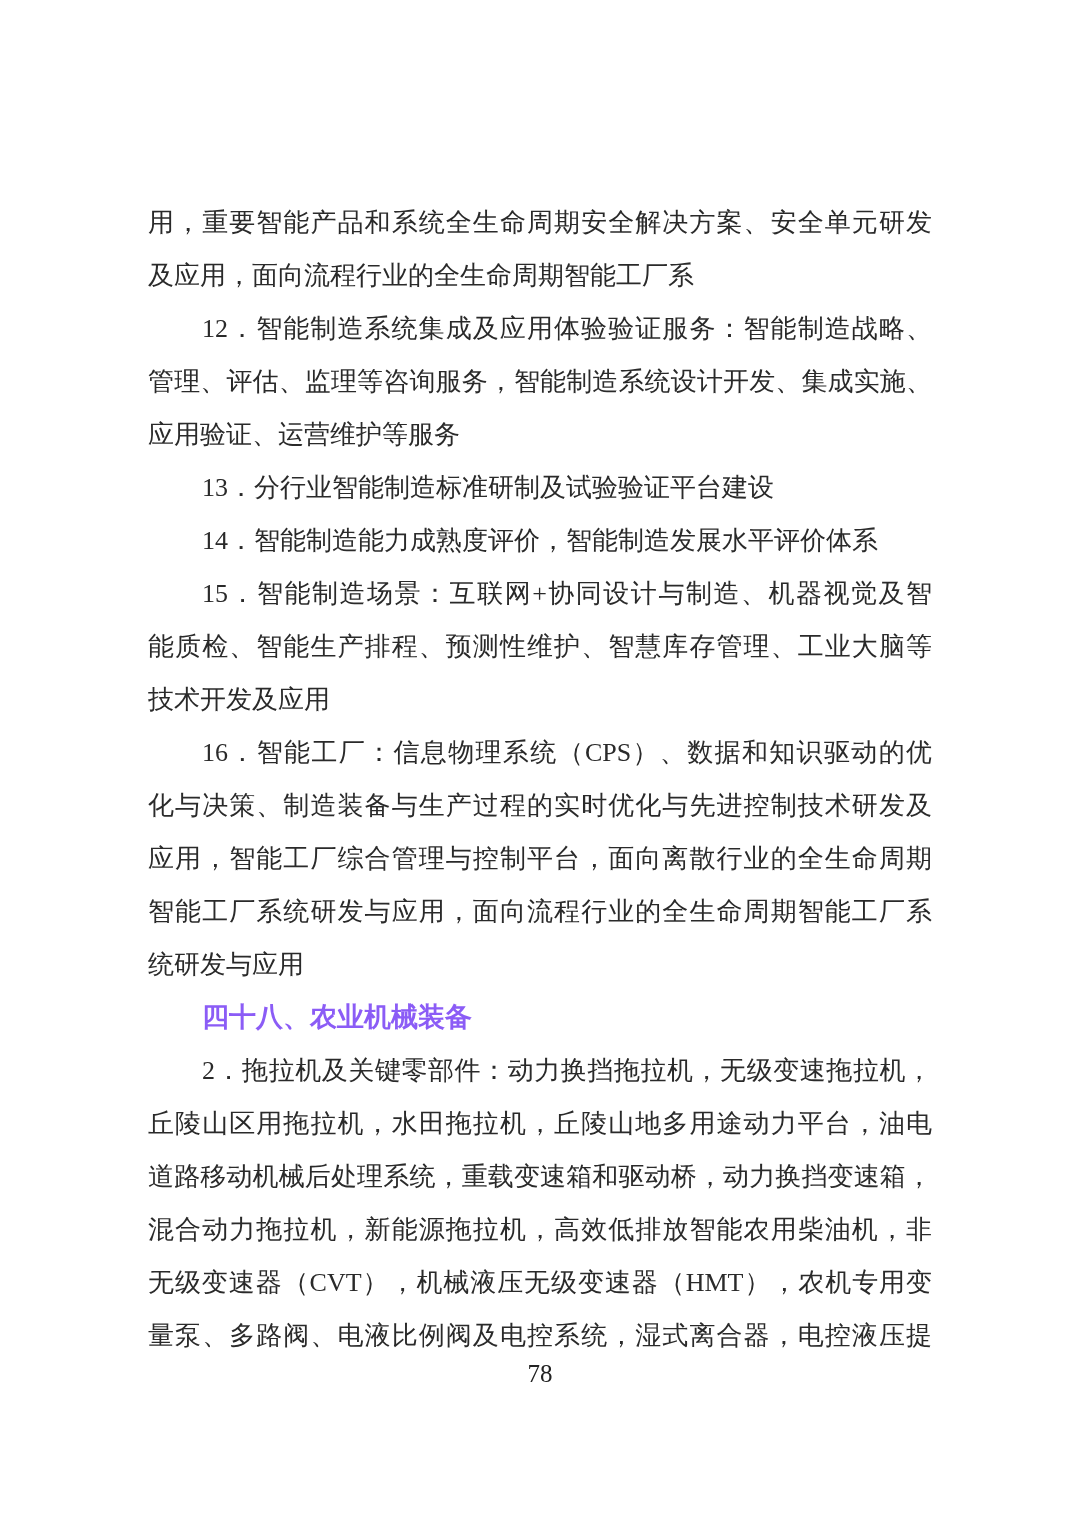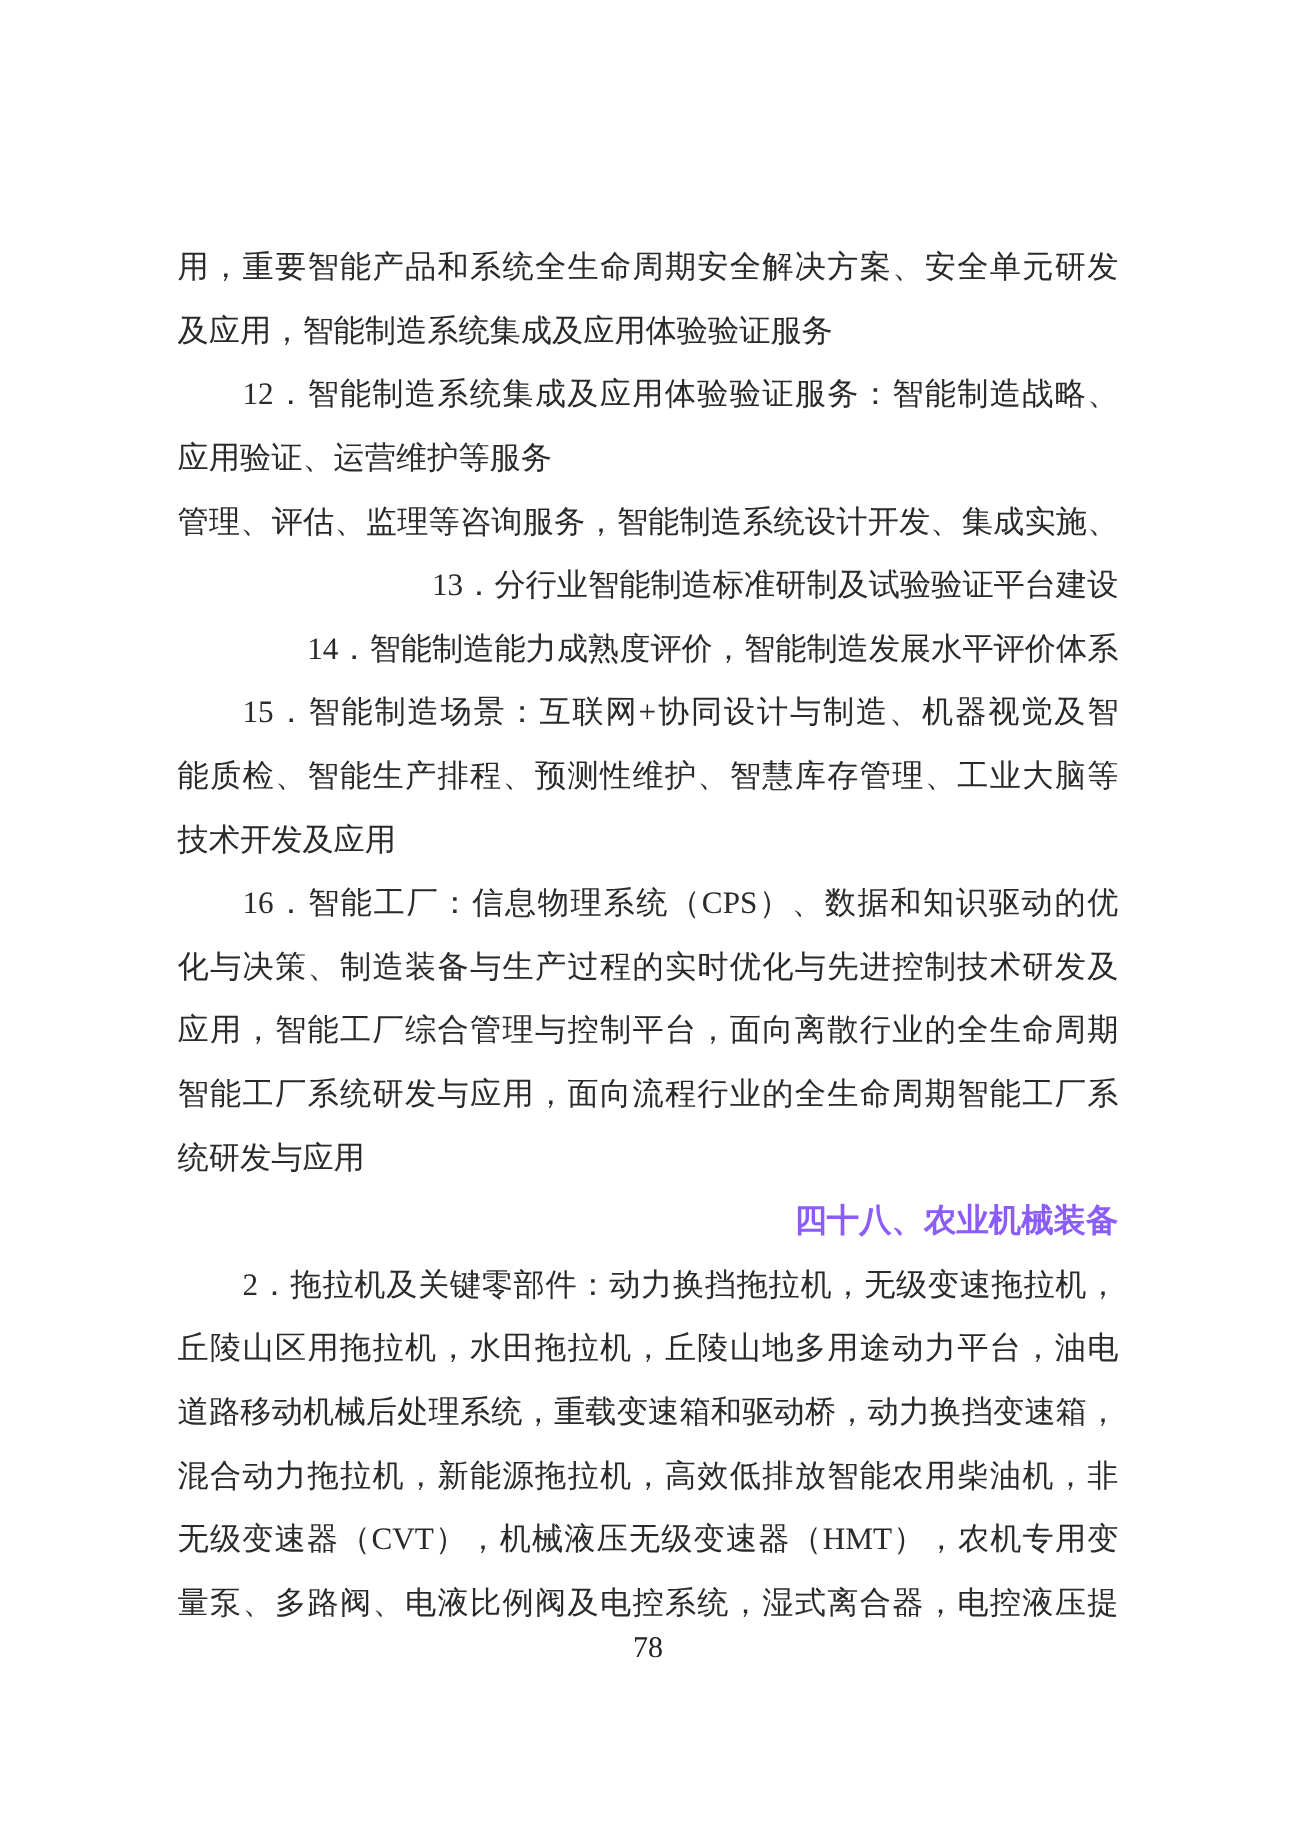--- a/index.html
+++ b/index.html
@@ -22,21 +22,21 @@
     font-size: 26px;
     line-height: 53px;
     color: #2a2a2a;
     text-align: left;
     white-space: normal;
   }
   .line.fill {
     text-align: justify;
     text-align-last: justify;
   }
-  .line.indent { text-indent: 54px; text-align: right; }
+  .line.indent { text-indent: 54px; }
   .line.heading {
     font-family: "Liberation Sans", "DejaVu Sans", sans-serif;
     font-weight: 700;
     color: #8b5cf6;
     font-size: 27px;
   }
   .footer {
     position: absolute;
     left: 0;
     top: 1360px;
@@ -49,26 +49,26 @@
     font-family: "Liberation Serif", "DejaVu Serif", serif;
   }
 </style>
 </head>
 <body>
 
 <div class="page">
   <div class="text-block" id="text-block">
       <div class="para">
         <div class="line fill">用，重要智能产品和系统全生命周期安全解决方案、安全单元研发</div>
-        <div class="line">及应用，智能制造系统集成及应用体验验证服务</div>
+        <div class="line">及应用，面向流程行业的全生命周期智能工厂系</div>
       </div>
       <div class="para">
         <div class="line indent fill">12．智能制造系统集成及应用体验验证服务：智能制造战略、</div>
+        <div class="line fill">管理、评估、监理等咨询服务，智能制造系统设计开发、集成实施、</div>
         <div class="line">应用验证、运营维护等服务</div>
-        <div class="line fill">管理、评估、监理等咨询服务，智能制造系统设计开发、集成实施、</div>
       </div>
       <div class="para">
         <div class="line indent">13．分行业智能制造标准研制及试验验证平台建设</div>
       </div>
       <div class="para">
         <div class="line indent">14．智能制造能力成熟度评价，智能制造发展水平评价体系</div>
       </div>
       <div class="para">
         <div class="line indent fill">15．智能制造场景：互联网+协同设计与制造、机器视觉及智</div>
         <div class="line fill">能质检、智能生产排程、预测性维护、智慧库存管理、工业大脑等</div>

